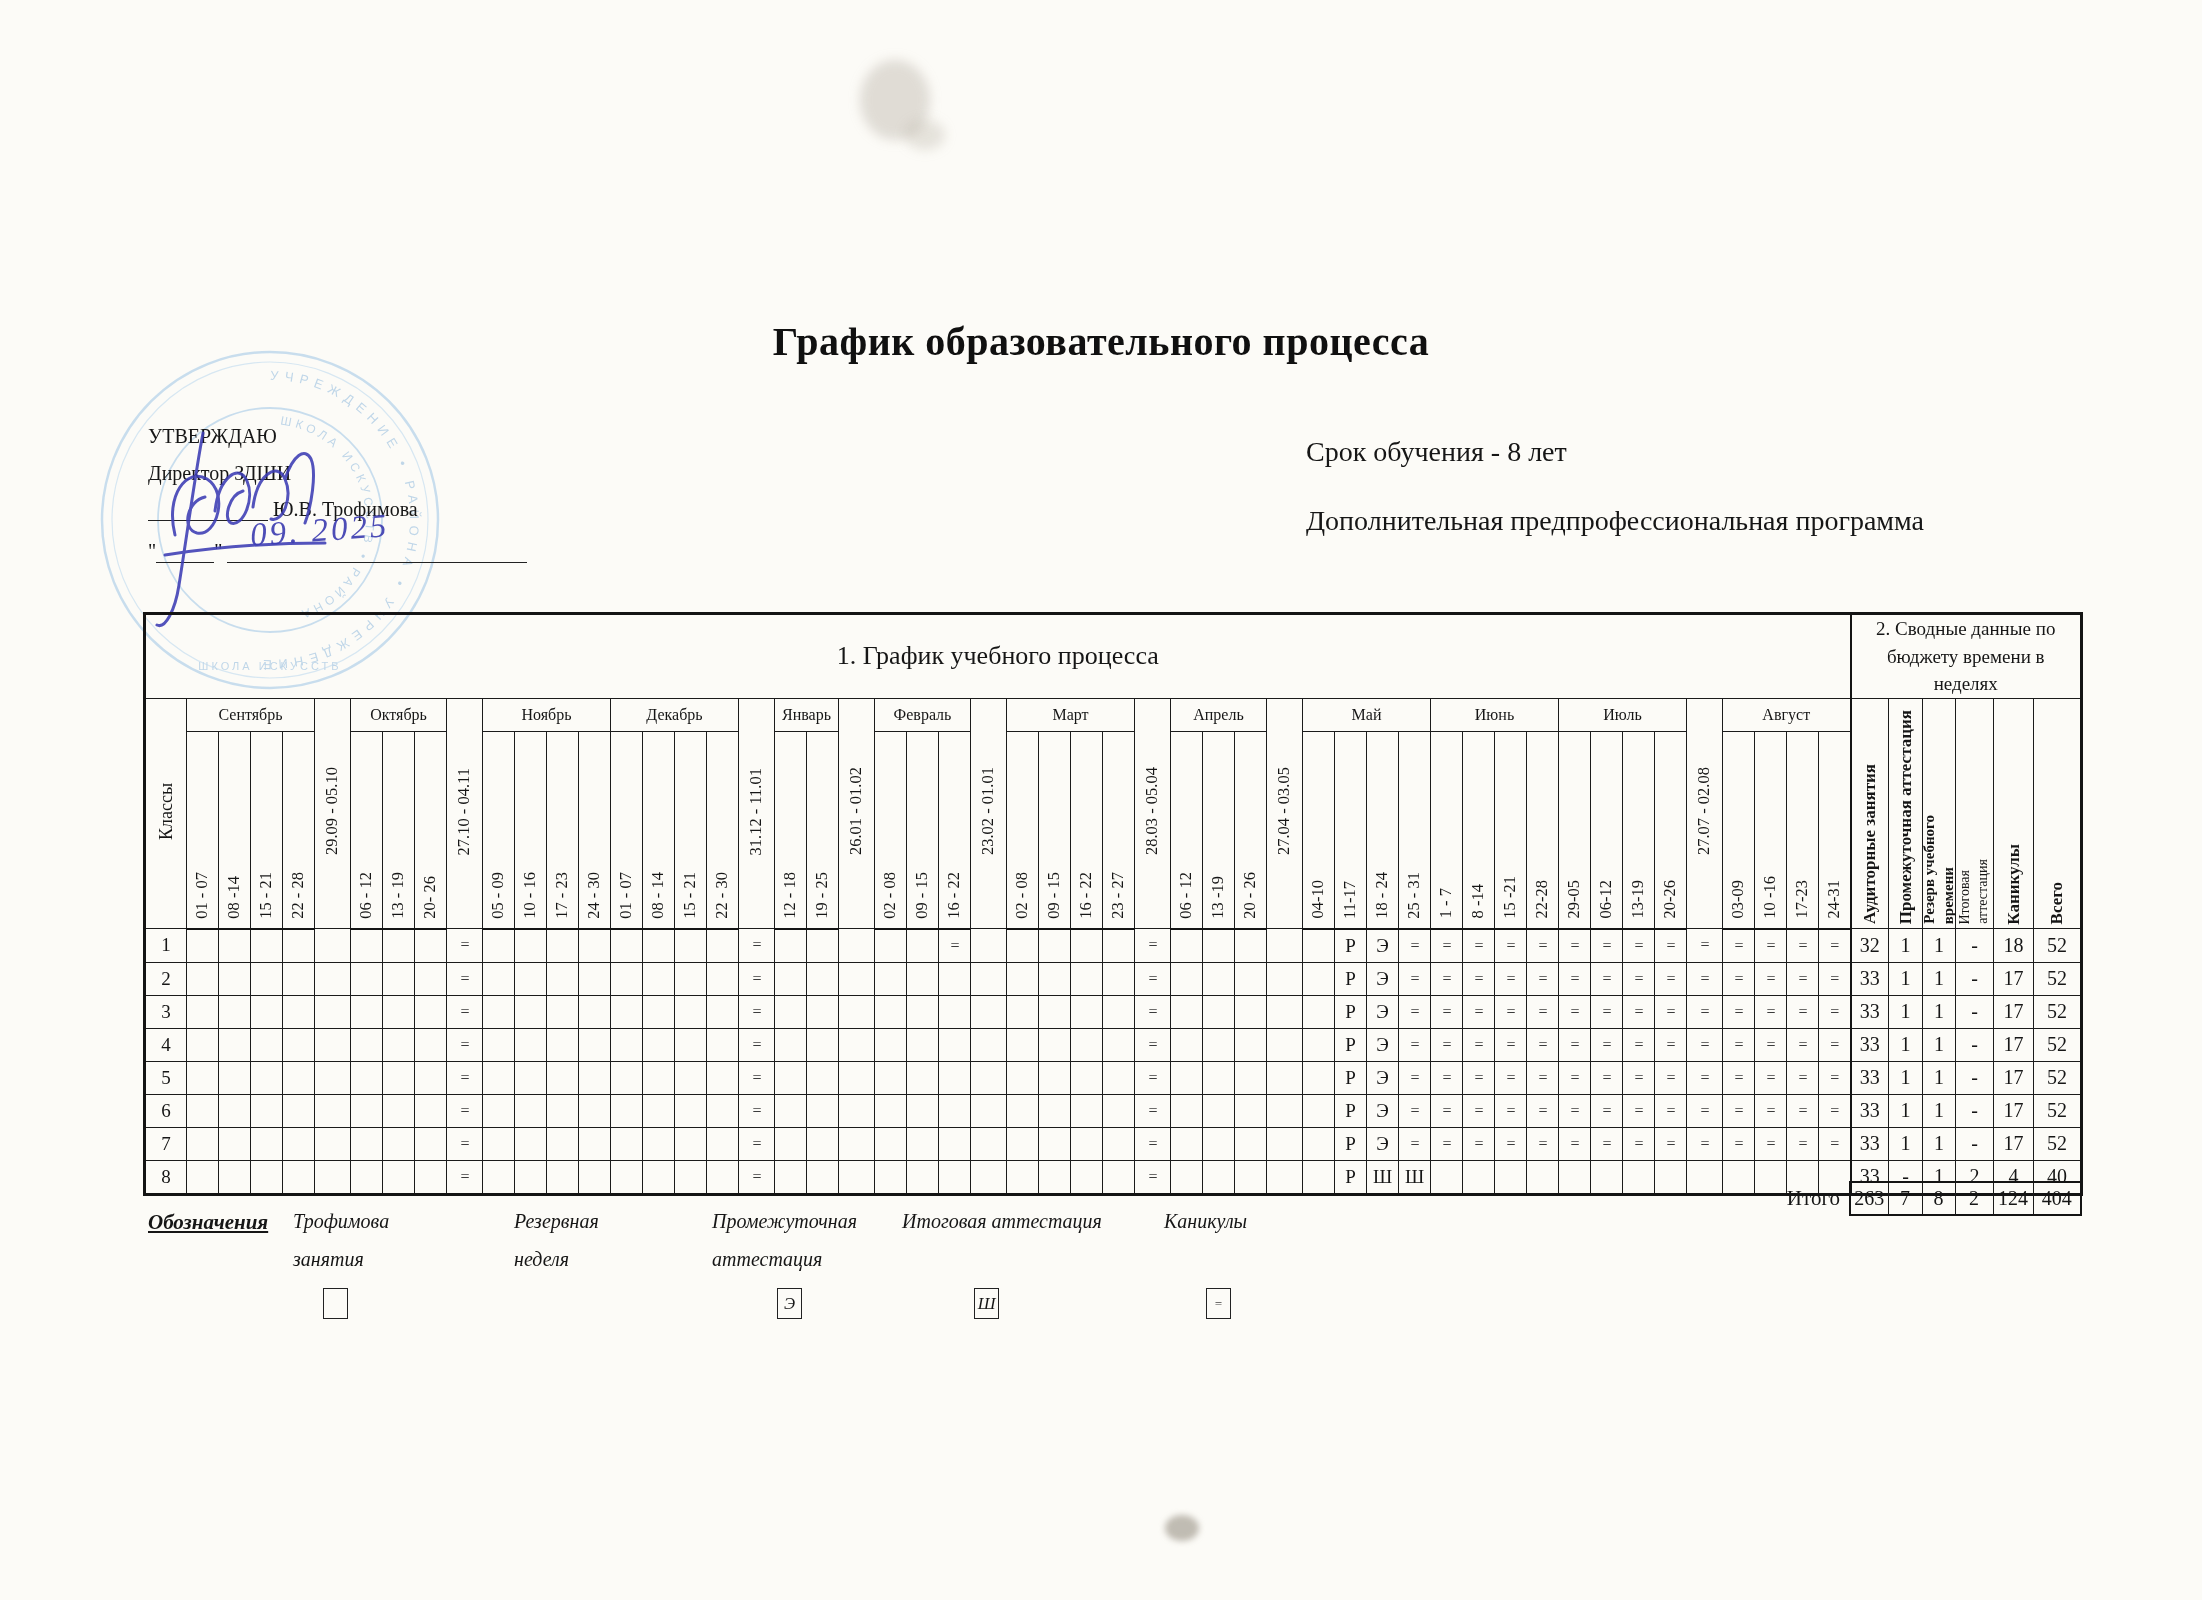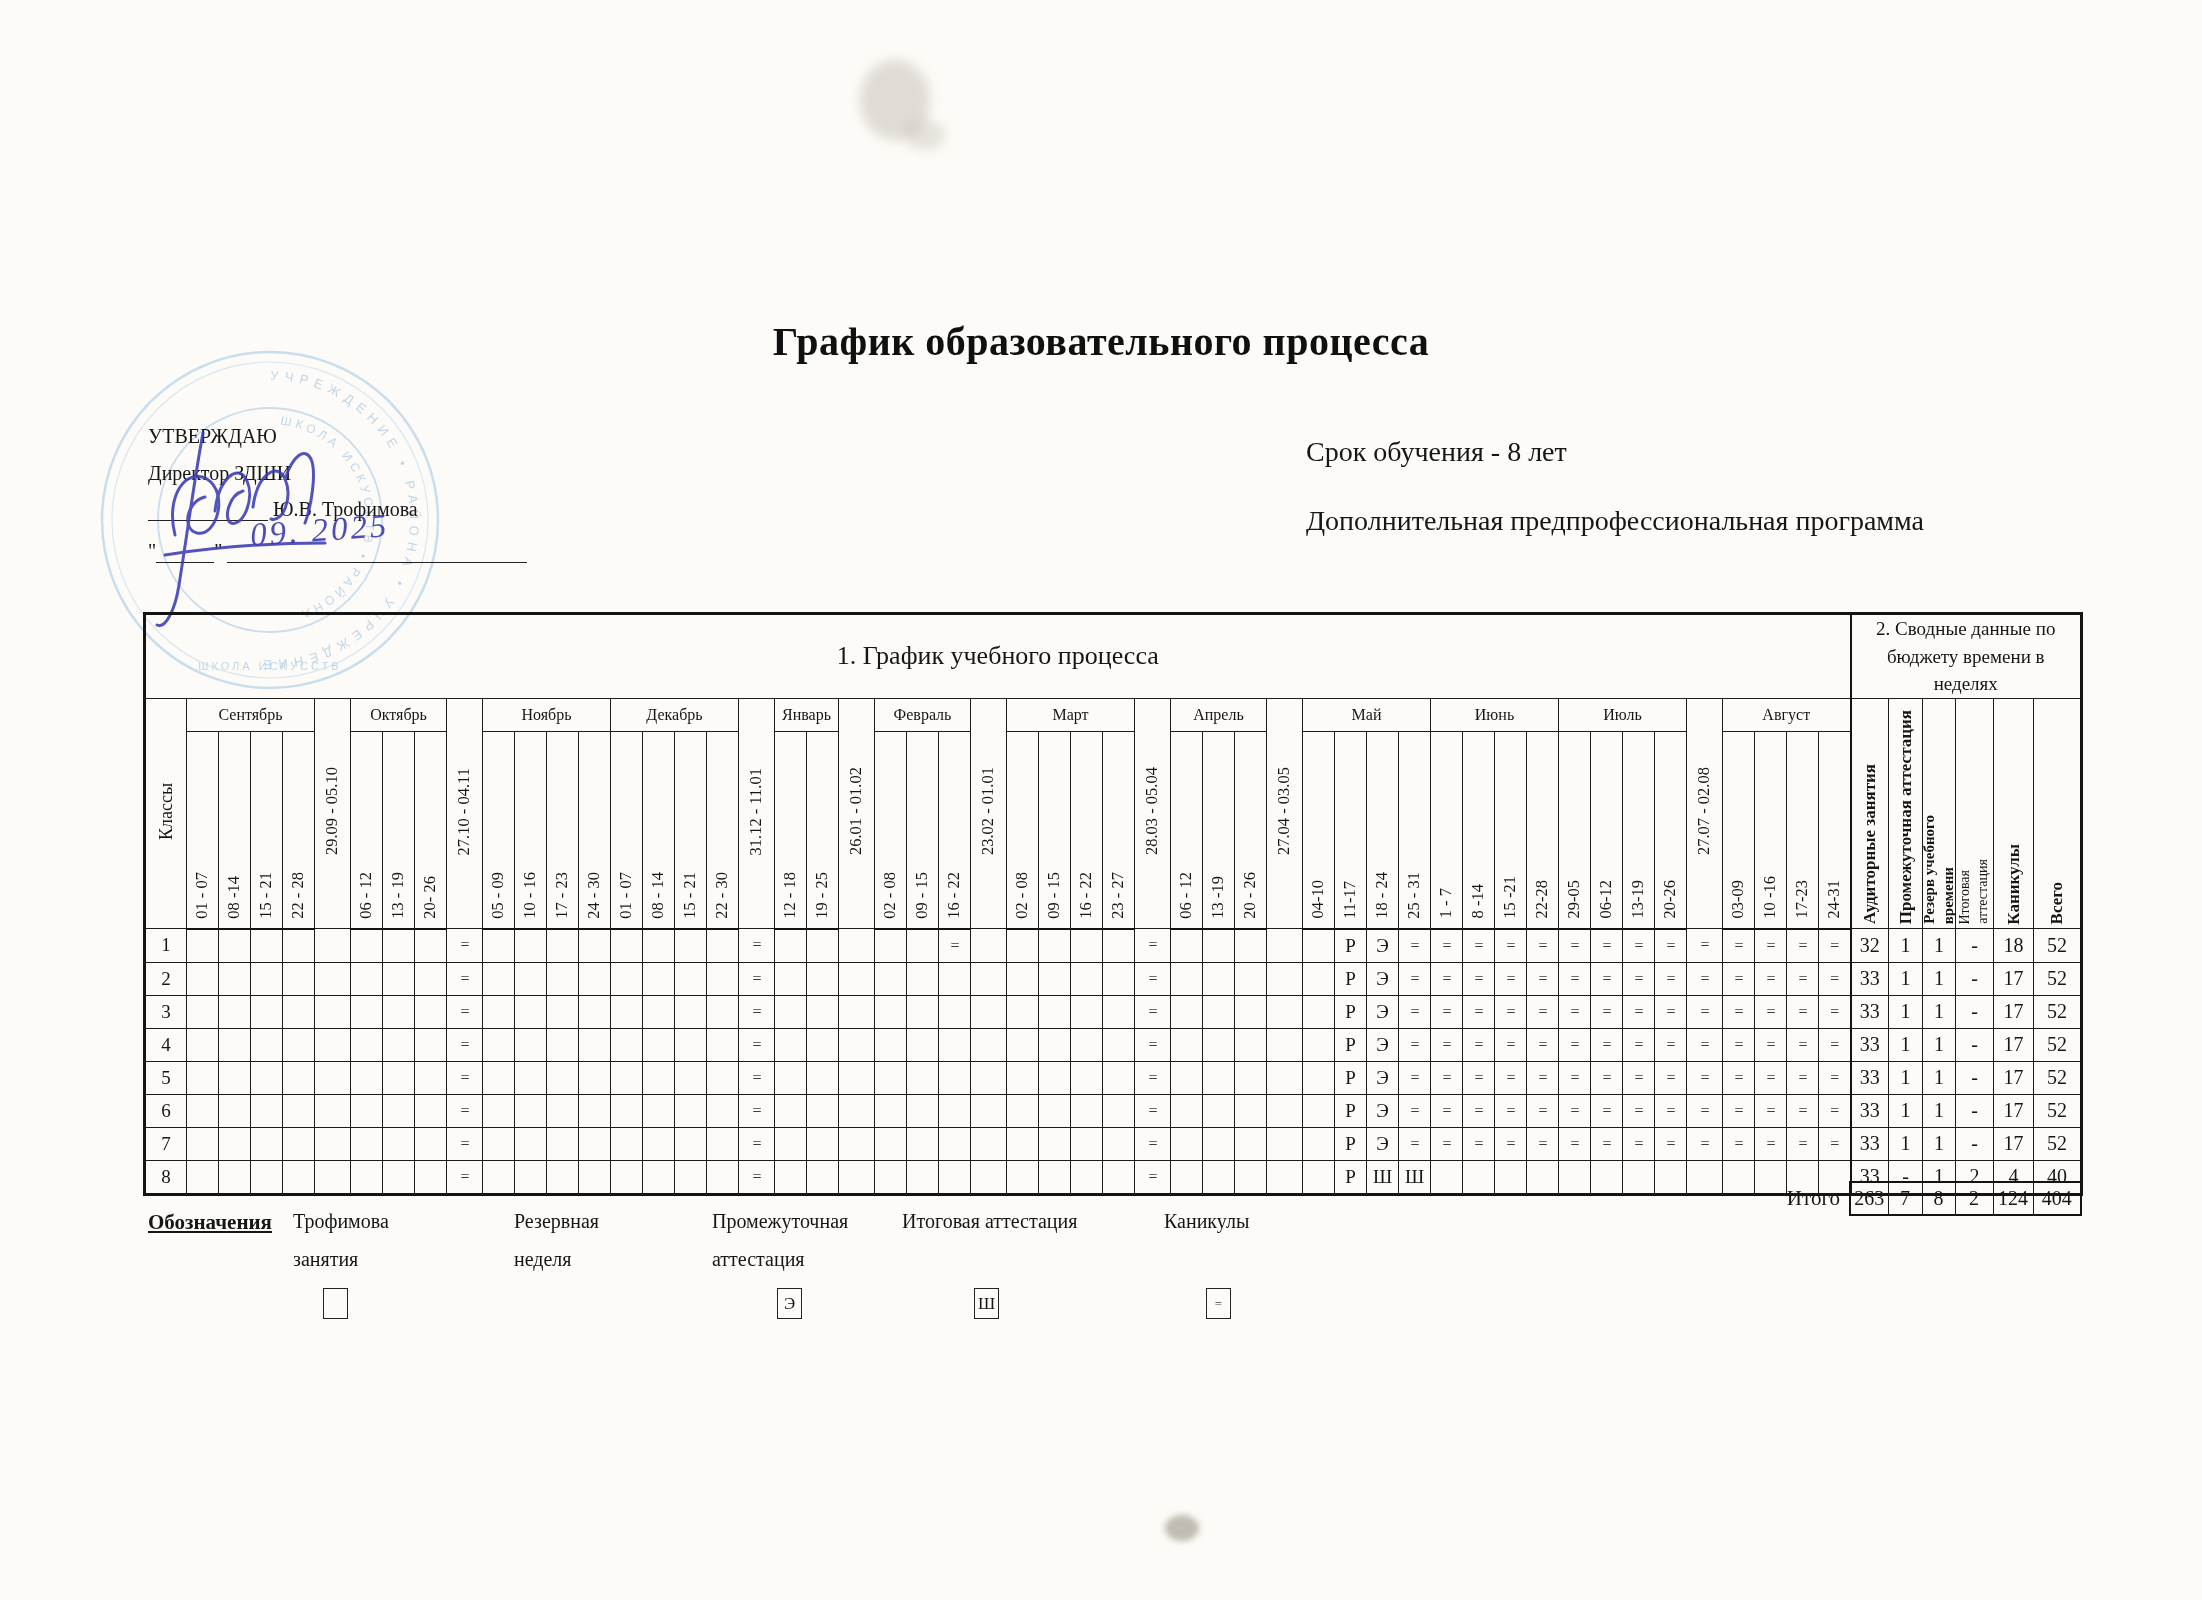--- a/index.html
+++ b/index.html
@@ -797,21 +797,21 @@
         <td>263</td>
         <td>7</td>
         <td>8</td>
         <td>2</td>
         <td>124</td>
         <td>404</td>
       </tr>
     </tbody>
 </table>
 
-<div class="abs" id="legend" style="left:0;top:0;width:2202px;height:1600px;pointer-events:none;">
+<div class="abs" id="legend" style="left:0;top:0;width:2202px;height:1600px;pointer-events:none;font-style:italic;">
   <div class="abs legend-head" style="left:148px;top:1210px;">Обозначения</div>
 <div class="legend-line" style="left:293px;top:1210px;">Трофимова</div>
     <div class="legend-line" style="left:293px;top:1248px;">занятия</div>
     <div class="legend-box" style="left:323px;top:1288px;"></div>
     <div class="legend-line" style="left:514px;top:1210px;text-align:center;">Резервная</div>
     <div class="legend-line" style="left:514px;top:1248px;">неделя</div>
     <div class="legend-line" style="left:712px;top:1210px;">Промежуточная</div>
     <div class="legend-line" style="left:712px;top:1248px;">аттестация</div>
     <div class="legend-box" style="left:777px;top:1288px;">Э</div>
     <div class="legend-line" style="left:902px;top:1210px;">Итоговая аттестация</div>

